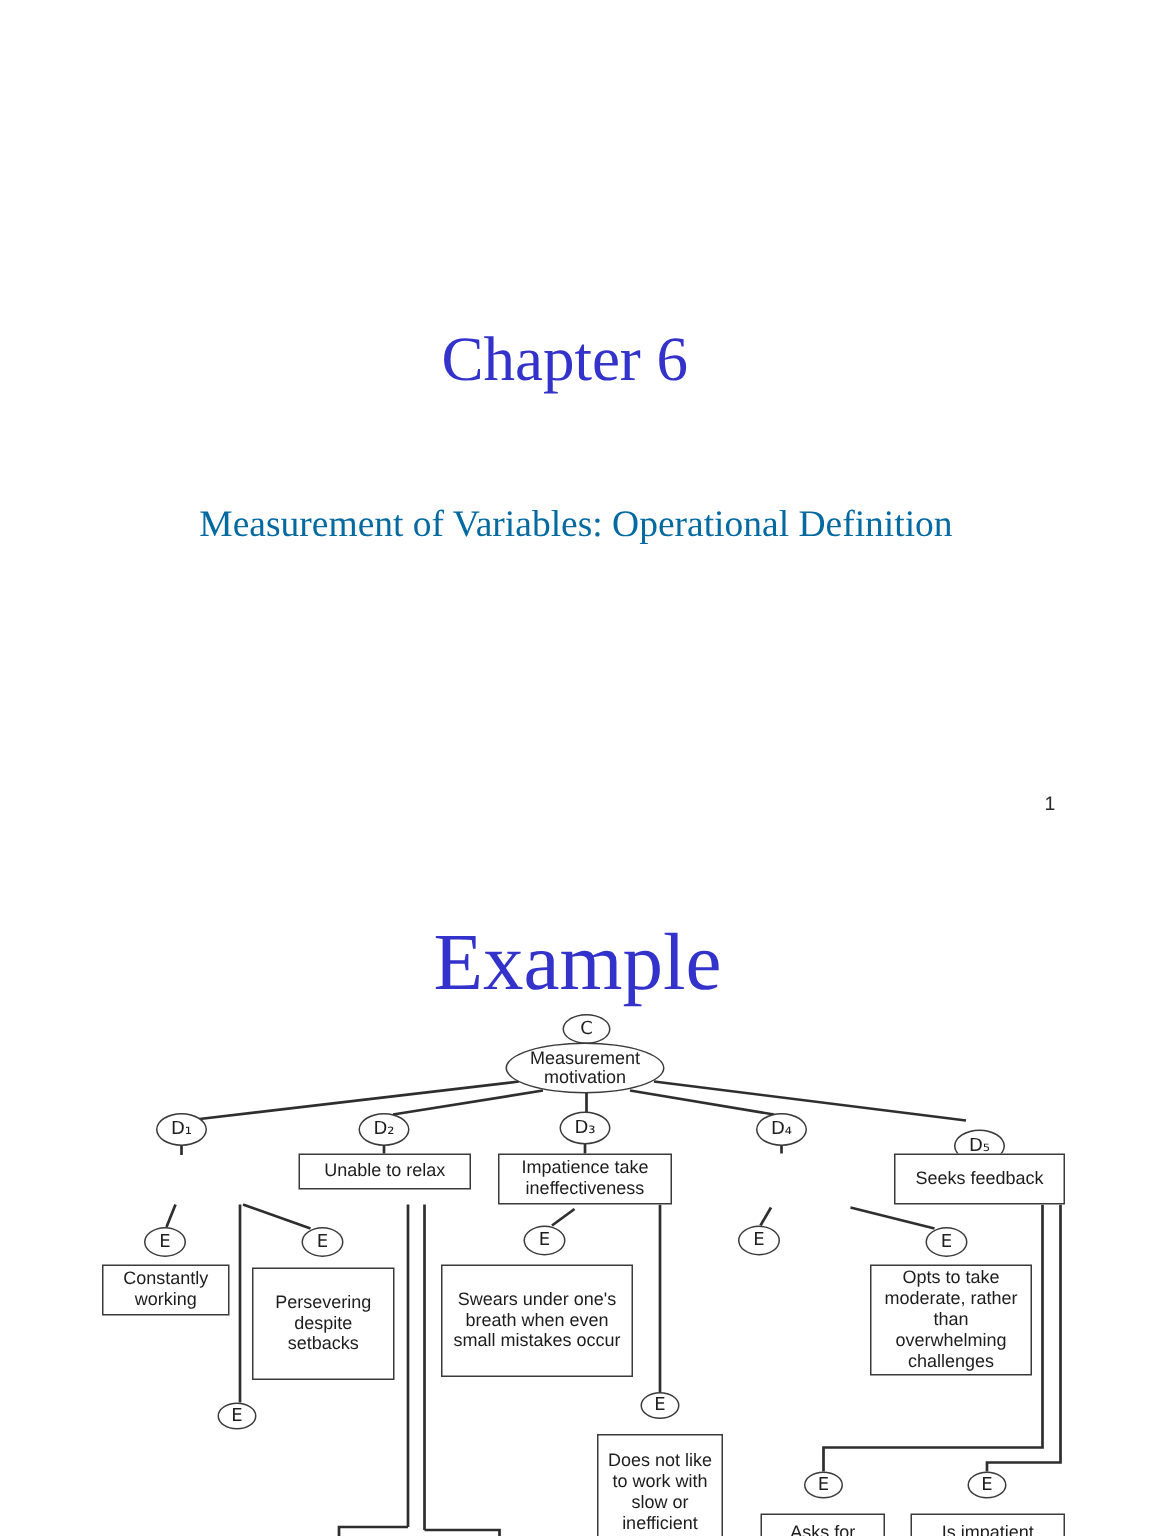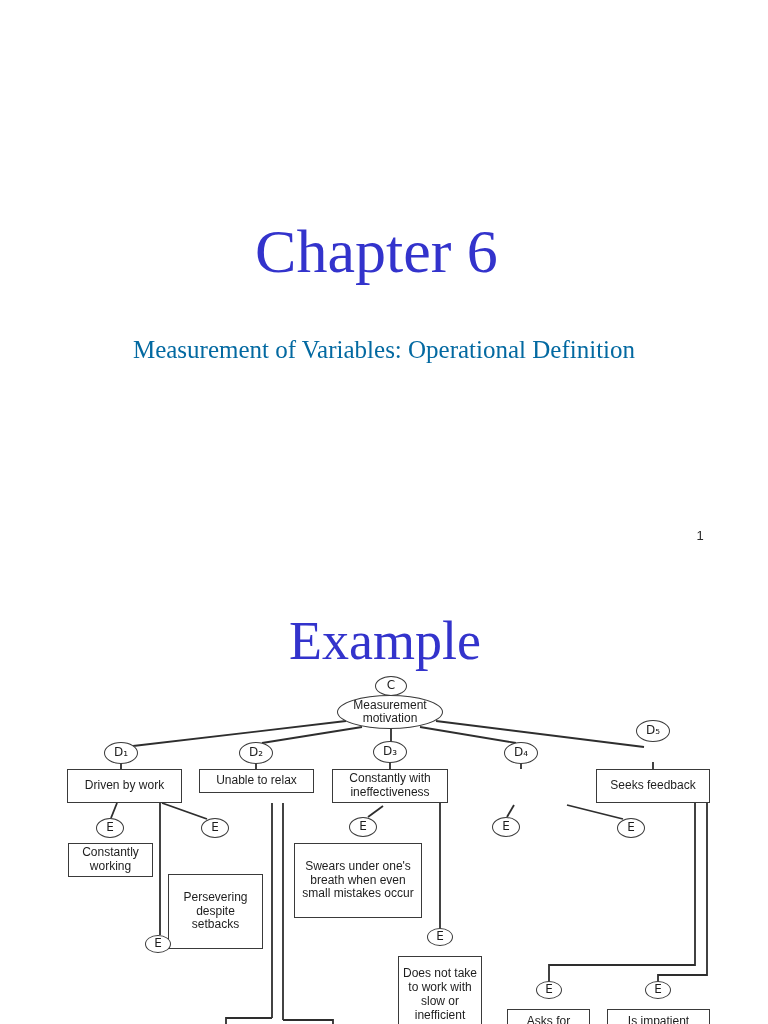--- a/index.html
+++ b/index.html
@@ -13,21 +13,21 @@
   }
   
   .slide1-title {
     position: absolute;
     left: 0; top: 216px;
     width: 753px;
     margin: 0;
     text-align: center;
     font-family: "Liberation Serif", serif;
     font-weight: 400;
-    font-size: 62px;
+    font-size: 42px;
     color: #3333cc;
   }
   .slide1-subtitle {
     position: absolute;
     left: 0; top: 333px;
     width: 768px;
     margin: 0;
     padding: 0 70px;
     box-sizing: border-box;
     text-align: center;
@@ -153,32 +153,29 @@
   </div>
   <div class="ell" style="left:239px;top:742px;width:34px;height:22px">
     <span class="sym">D₂</span>
   </div>
   <div class="ell" style="left:373px;top:741px;width:34px;height:22px">
     <span class="sym">D₃</span>
   </div>
   <div class="ell" style="left:504px;top:742px;width:34px;height:22px">
     <span class="sym">D₄</span>
   </div>
-  <div class="ell" style="left:636px;top:720px;width:34px;height:22px">
+  <div class="ell" style="left:636px;top:753px;width:34px;height:22px">
     <span class="sym">D₅</span>
   </div>
 
-  <div class="box" style="left:67px;top:769px;width:115px;height:34px">
-    <span>Driven by work</span>
-  </div>
   <div class="box" style="left:199px;top:769px;width:115px;height:24px">
     <span>Unable to relax</span>
   </div>
   <div class="box" style="left:332px;top:769px;width:116px;height:34px">
-    <span>Constantly with ineffectiveness</span>
+    <span>Impatience take ineffectiveness</span>
   </div>
   <div class="box" style="left:596px;top:769px;width:114px;height:34px">
     <span>Seeks feedback</span>
   </div>
 
   <div class="ell" style="left:96px;top:818px;width:28px;height:20px">
     <span class="sym">E</span>
   </div>
   <div class="ell" style="left:201px;top:818px;width:28px;height:20px">
     <span class="sym">E</span>
@@ -189,36 +186,39 @@
   <div class="ell" style="left:492px;top:817px;width:28px;height:20px">
     <span class="sym">E</span>
   </div>
   <div class="ell" style="left:617px;top:818px;width:28px;height:20px">
     <span class="sym">E</span>
   </div>
 
   <div class="box" style="left:68px;top:843px;width:85px;height:34px">
     <span>Constantly working</span>
   </div>
-  <div class="box" style="left:168px;top:874px;width:95px;height:75px">
+  <div class="box" style="left:168px;top:845px;width:95px;height:75px">
     <span>Persevering despite setbacks</span>
   </div>
   <div class="box" style="left:294px;top:843px;width:128px;height:75px">
     <span>Swears under one's breath when even small mistakes occur</span>
   </div>
+  <div class="box" style="left:580px;top:843px;width:108px;height:74px">
+    <span>Opts to take moderate, rather than overwhelming challenges</span>
+  </div>
 
   <div class="ell" style="left:145px;top:935px;width:26px;height:18px">
     <span class="sym">E</span>
   </div>
   <div class="ell" style="left:427px;top:928px;width:26px;height:18px">
     <span class="sym">E</span>
   </div>
 
   <div class="box" style="left:398px;top:956px;width:84px;height:78px">
-    <span>Does not take to work with slow or inefficient</span>
+    <span>Does not like to work with slow or inefficient</span>
   </div>
 
   <div class="ell" style="left:536px;top:981px;width:26px;height:18px">
     <span class="sym">E</span>
   </div>
   <div class="ell" style="left:645px;top:981px;width:26px;height:18px">
     <span class="sym">E</span>
   </div>
 
   <div class="box top" style="left:507px;top:1009px;width:83px;height:30px">

